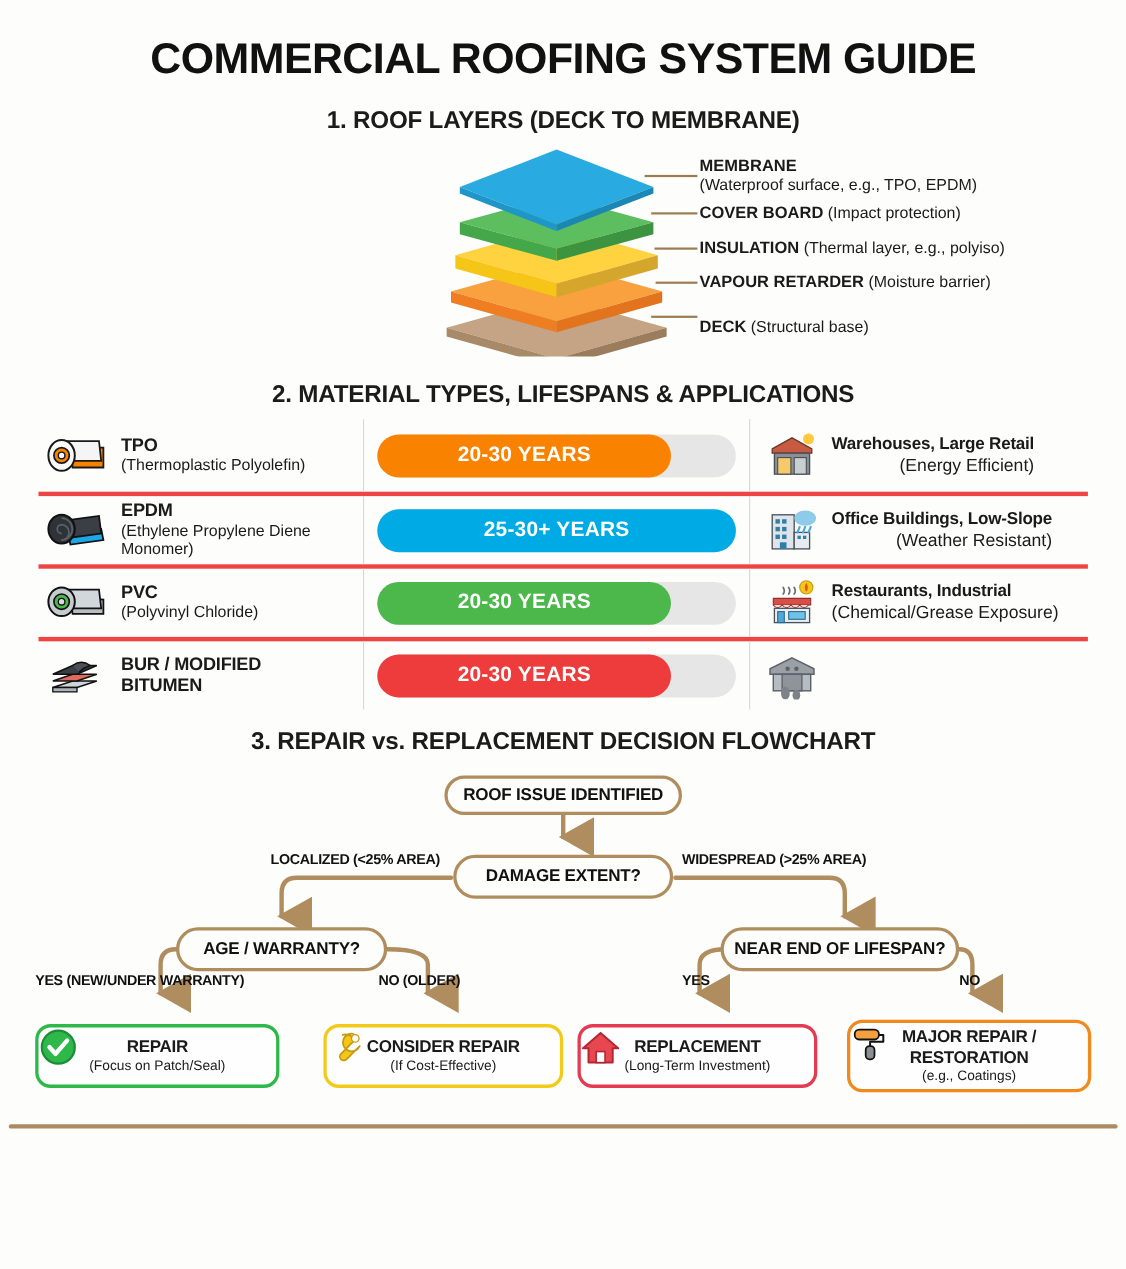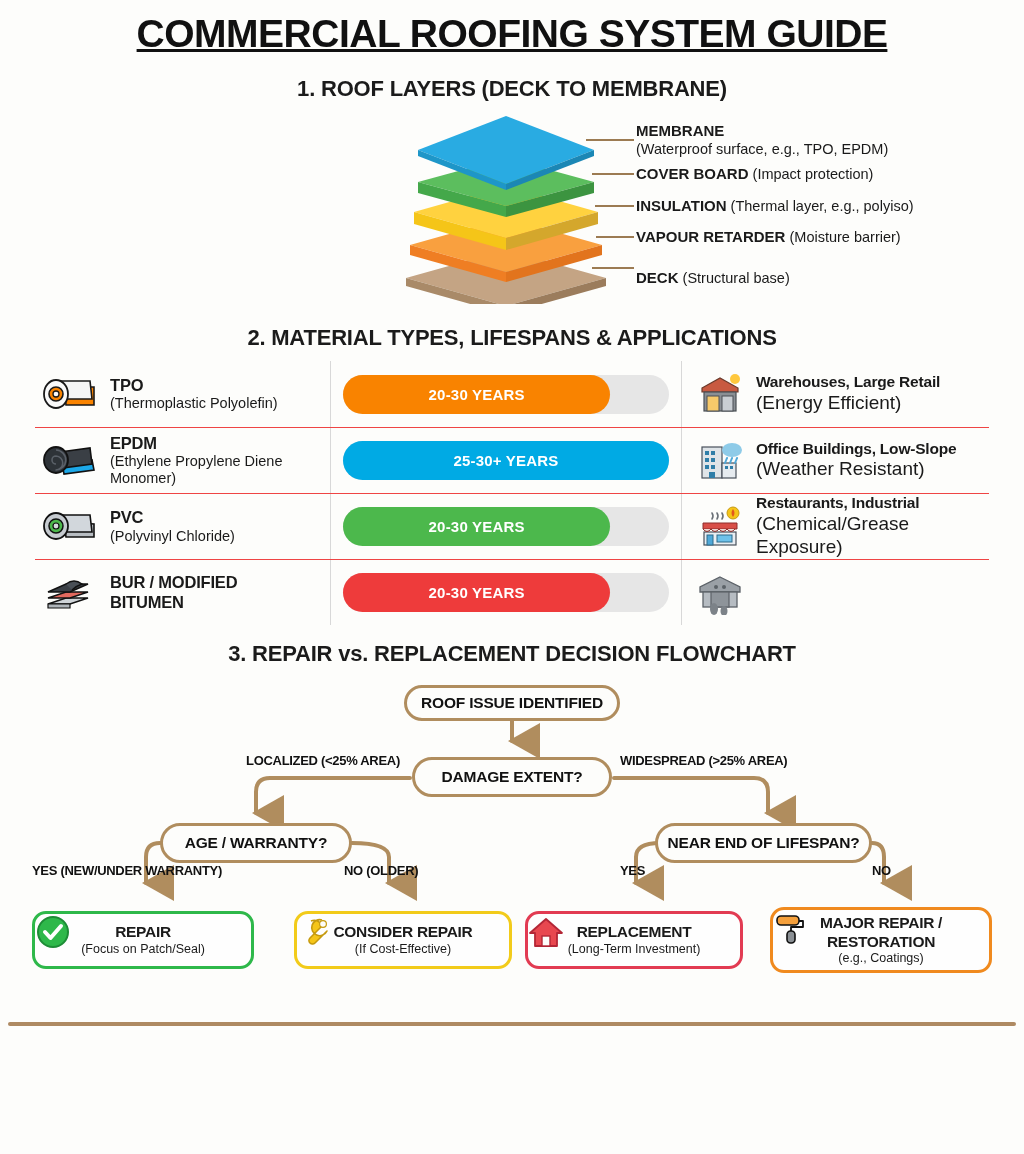--- a/index.html
+++ b/index.html
@@ -11,23 +11,22 @@
     overflow: hidden;
     position: relative;
   }
 
   
   .main-title {
     text-align: center;
     font-size: 39px;
     font-weight: bold;
     letter-spacing: -0.5px;
-    padding-top: 12px;
+    padding-top: 32px;
     color: #111;
-    text-decoration: underline;
   }
   .section-title {
     text-align: center;
     font-size: 22px;
     font-weight: bold;
     color: #1b1b1b;
     letter-spacing: -0.2px;
   }
   #sec1-title { margin-top: 20px; }
   #sec2-title { margin-top: 15px; }
@@ -62,21 +61,21 @@
 
   
   .mat-table {
     margin: 10px 35px 0 35px;
     width: 954px;
   }
   .mat-row {
     display: flex;
     align-items: center;
     height: 66px;
-    border-top: 1px solid #ef4444;
+    border-top: 4px solid #ef4444;
   }
   .mat-row:first-child { border-top: none; }
   .cell-name {
     width: 295px;
     display: flex;
     align-items: center;
     gap: 12px;
     padding-left: 5px;
   }
   .roll-icon { width: 58px; height: 46px; flex: none; }
@@ -97,33 +96,33 @@
     background: #e6e6e6;
     border-radius: 20px;
     position: relative;
   }
   .bar-fill {
     position: absolute; left: 0; top: 0; bottom: 0;
     border-radius: 20px;
     display: flex; align-items: center; justify-content: center;
   }
   .bar-fill span {
-    color: #fff; font-weight: bold; font-size: 15px; letter-spacing: 0.2px;
+    color: #fff; font-weight: bold; font-size: 19px; letter-spacing: 0.2px;
   }
   .cell-app {
     flex: 1;
     display: flex;
     align-items: center;
     gap: 12px;
     padding-left: 14px;
   }
   .app-icon { width: 48px; height: 44px; flex: none; }
   .app-text { line-height: 1.2; }
   .app-text .t { font-size: 15.5px; font-weight: bold; letter-spacing: -0.2px; }
-  .app-text .s { font-size: 19px; }
+  .app-text .s { font-size: 16px; text-align: right; }
 
   
   .flow {
     position: relative;
     height: 330px;
     margin-top: 6px;
   }
   .flow svg { position: absolute; left: 0; top: 0; }
   .node {
     position: absolute;

